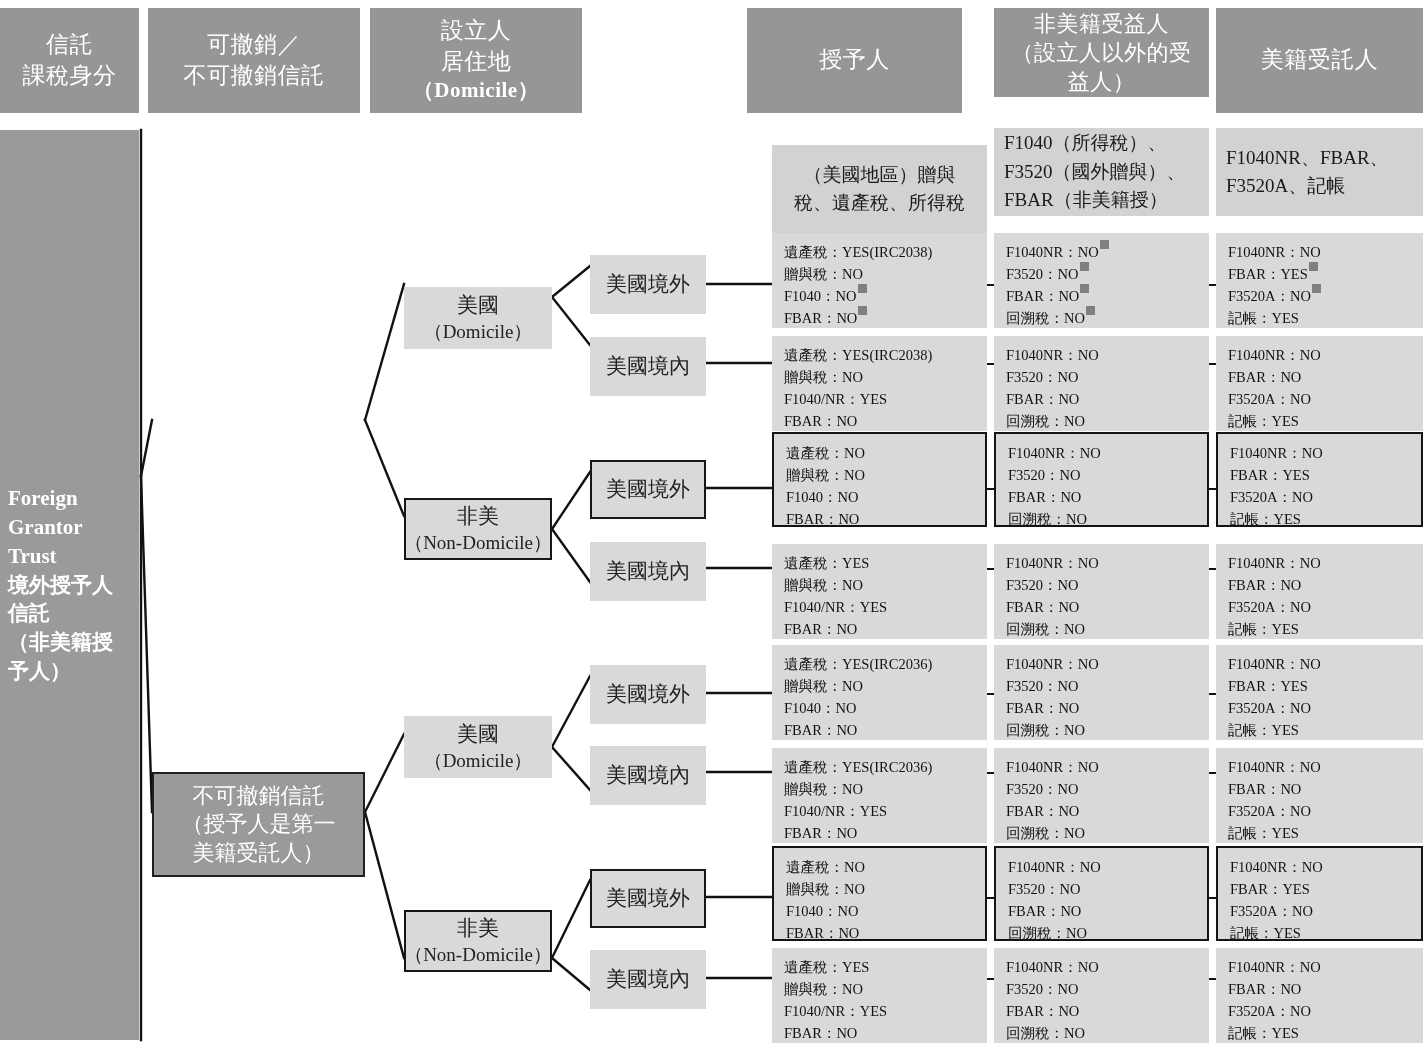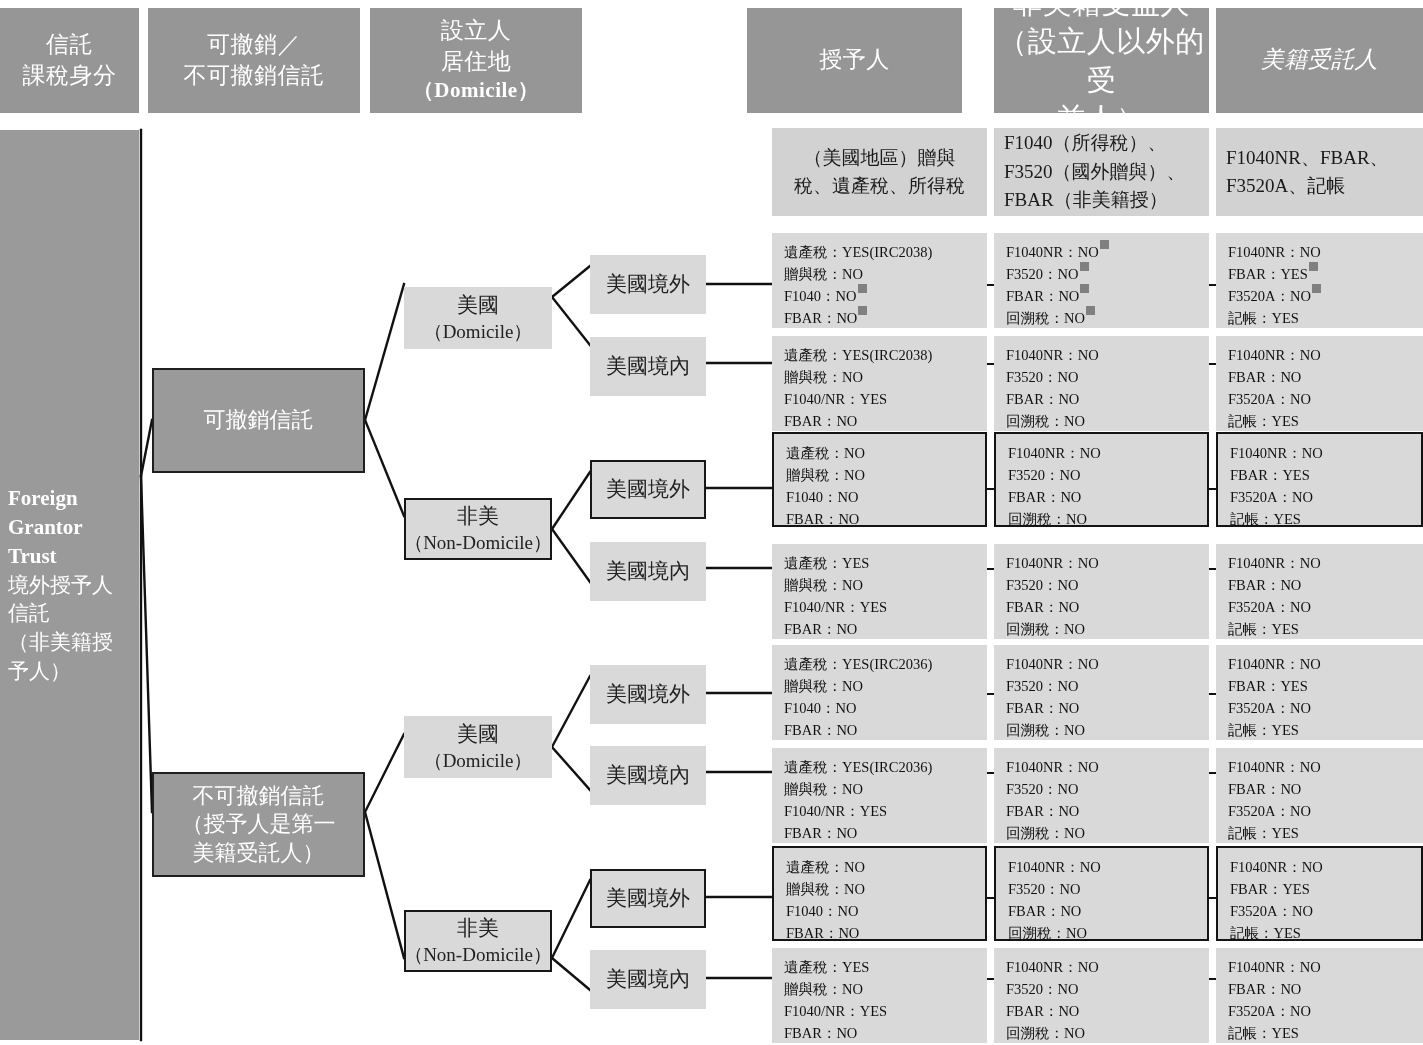--- a/index.html
+++ b/index.html
@@ -35,35 +35,35 @@
   .trunk{
     background:#9a9a9a;
     color:#ffffff;
     font-size:21px;
     line-height:1.37;
     padding:0 6px 0 8px;
     display:flex;
     flex-direction:column;
     justify-content:center;
   }
-  .trunk .ln{display:block;white-space:nowrap;}
+  .trunk .ln{display:block;white-space:nowrap;font-weight:bold;}
   .trunk .bold{font-weight:bold;font-family:"Liberation Serif","DejaVu Serif",serif;}
 
   
   .subhdr{
     background:#d2d2d2;
     color:#1a1a1a;
     font-size:19px;
     line-height:1.5;
     display:flex;
     flex-direction:column;
     justify-content:center;
     padding:4px 10px;
   }
-  .subhdr.ctr{text-align:center;align-items:center;}
+  .subhdr.ctr{text-align:center;align-items:center;margin-top:17px;}
   .subhdr .ln{display:block;white-space:nowrap;}
 
   
   .node-dark{
     background:#9a9a9a;
     border:2px solid #1f1f1f;
     color:#ffffff;
     font-size:22px;
     line-height:1.3;
     display:flex;
@@ -179,29 +179,29 @@
     </div>
   </div>
 
 
   <div class="abs hdr" style="left:747px;top:8px;width:215px;height:105px;">
     <div>
       <span class="ln">授予人</span>
     </div>
   </div>
 
-  <div class="abs hdr" style="left:994px;top:8px;width:215px;height:105px;font-size:29px;">
+  <div class="abs hdr" style="left:994px;top:8px;width:215px;height:89px;font-size:22px;">
     <div>
       <span class="ln">非美籍受益人</span>
       <span class="ln">（設立人以外的受</span>
       <span class="ln">益人）</span>
     </div>
   </div>
 
-  <div class="abs hdr" style="left:1216px;top:8px;width:207px;height:105px;font-style:italic;">
+  <div class="abs hdr" style="left:1216px;top:8px;width:207px;height:105px;">
     <div>
       <span class="ln">美籍受託人</span>
     </div>
   </div>
 
   <div class="abs subhdr ctr" style="left:772px;top:128px;width:215px;height:88px;">
     <span class="ln">（美國地區）贈與</span>
     <span class="ln">稅、遺產稅、所得稅</span>
   </div>
 
@@ -219,23 +219,20 @@
   <div class="abs trunk" style="left:0;top:130px;width:139px;height:910px;">
     <span class="ln bold">Foreign</span>
     <span class="ln bold">Grantor</span>
     <span class="ln bold">Trust</span>
     <span class="ln">境外授予人</span>
     <span class="ln">信託</span>
     <span class="ln">（非美籍授</span>
     <span class="ln">予人）</span>
   </div>
 
-  <div class="abs node-dark" style="left:152px;top:368px;width:213px;height:105px;">
-    <span class="ln">可撤銷信託</span>
-  </div>
 
   <div class="abs node-dark" style="left:152px;top:772px;width:213px;height:105px;">
     <span class="ln">不可撤銷信託</span>
     <span class="ln">（授予人是第一</span>
     <span class="ln">美籍受託人）</span>
   </div>
 
   <div class="abs node-light" style="left:404px;top:287px;width:148px;height:62px;">
     <span class="ln">美國</span>
     <span class="ln en">（Domicile）</span>

